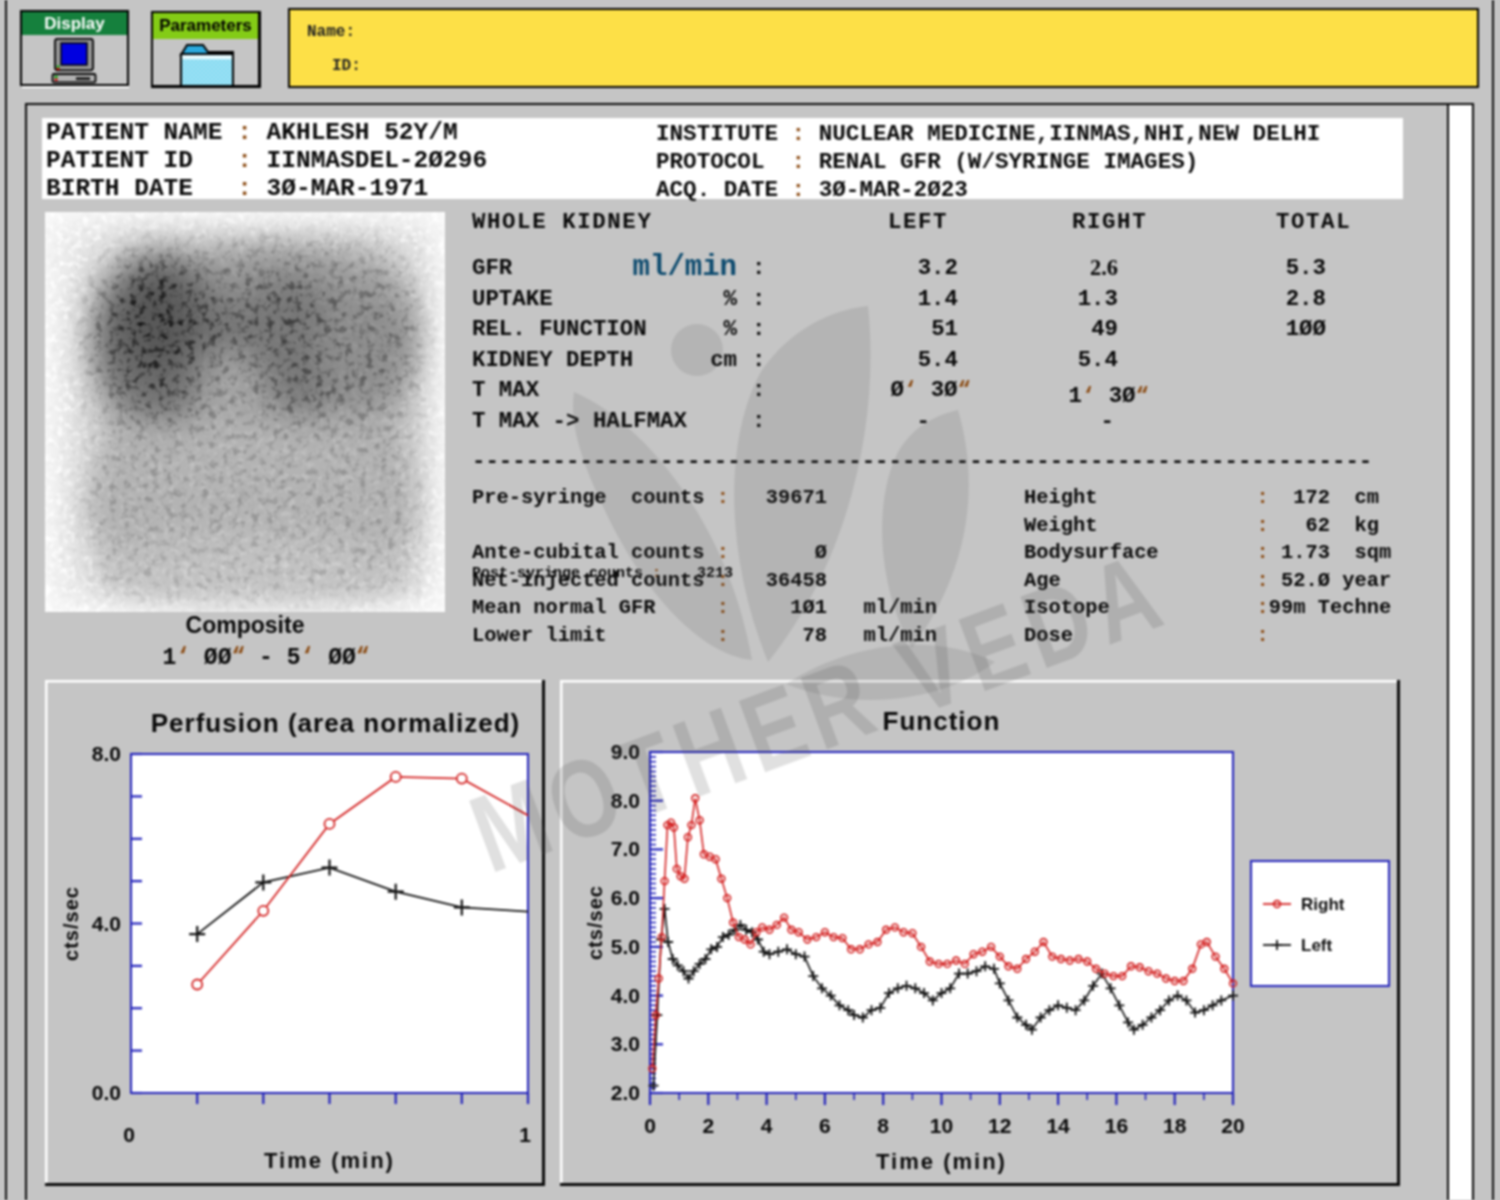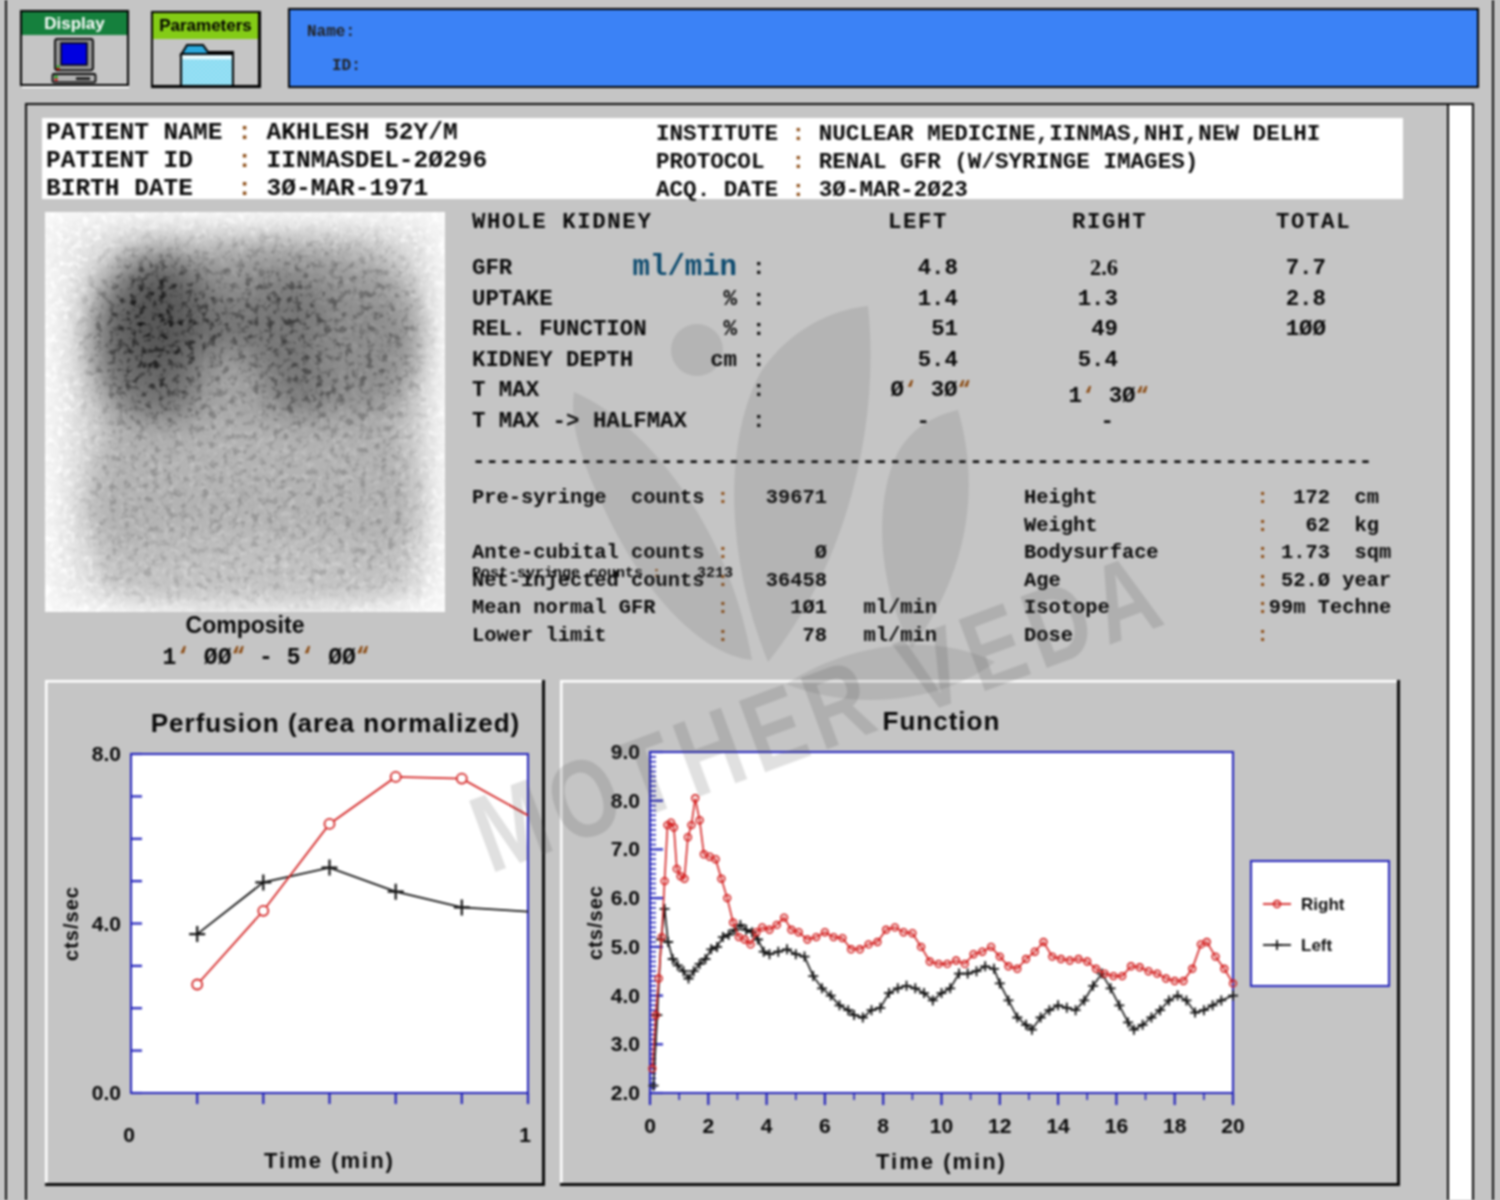--- a/index.html
+++ b/index.html
@@ -29,21 +29,21 @@
           <rect width="4" height="4" fill="#6fd2ee"></rect>
           <rect x="0" y="0" width="2" height="2" fill="#b5eaf8"></rect>
           <rect x="2" y="2" width="2" height="2" fill="#b5eaf8"></rect>
         </pattern>
       </defs>
       <path d="M2,13 L8,3 L24,3 L29,10 L54,10 L54,13 Z" fill="#2ba9dd" stroke="#000" stroke-width="2"></path>
       <rect x="2" y="12" width="52" height="32" fill="url(#dth)" stroke="#000" stroke-width="2"></rect>
       <rect x="3.2" y="13.2" width="49.6" height="4" fill="#eafbfe"></rect>
     </svg>
 </div>
-<div class="abs" style="left:288px;top:8px;width:1191px;height:80px;border:2px solid #000;background:#3b82f6">
+<div class="abs" style="left:288px;top:8px;width:1191px;height:80px;border:2px solid #000;background:#fde047">
 <div class="abs" style="left:17px;top:13px;font-family:'Liberation Mono', monospace;font-weight:bold;font-size:16px;color:#222">Name:</div>
 <div class="abs" style="left:42px;top:47px;font-family:'Liberation Mono', monospace;font-weight:bold;font-size:16px;color:#222">ID:</div>
 </div>
 <div class="abs" style="left:25px;top:103px;width:1449px;height:1097px;border:2px solid #0a0a0a;border-bottom:none;background:#c5c5c5"></div>
 <div class="abs" style="left:1447px;top:105px;width:25px;height:1095px;background:#fff;border-left:2px solid #0a0a0a"></div>
 <div class="abs" style="left:42px;top:118px;width:1361px;height:81px;background:#fff"></div>
 <pre style="position:absolute;left:46px;top:119px;margin:0;font-family:'Liberation Mono', monospace;font-weight:bold;font-size:24.5px;line-height:28px;color:#0a0a0a;">PATIENT NAME <span style="color:#8a4a12">:</span> AKHLESH 52Y/M
 PATIENT ID   <span style="color:#8a4a12">:</span> IINMASDEL-2Ø296
 BIRTH DATE   <span style="color:#8a4a12">:</span> 3Ø-MAR-1971</pre>
 <pre style="position:absolute;left:656px;top:120px;margin:0;font-family:'Liberation Mono', monospace;font-weight:bold;font-size:22.6px;line-height:28px;color:#0a0a0a;">INSTITUTE <span style="color:#8a4a12">:</span> NUCLEAR MEDICINE,IINMAS,NHI,NEW DELHI
@@ -89,23 +89,23 @@
   </svg>
 <div class="abs" style="left:45px;top:612px;width:400px;text-align:center;font-family:'Liberation Sans', sans-serif;font-weight:bold;font-size:23px;color:#0a0a0a">Composite</div>
 <div class="abs" style="left:66px;top:645px;width:400px;text-align:center;font-family:'Liberation Mono', monospace;font-weight:bold;font-size:23px;color:#0a0a0a">1<span style="color:#8a4a12">‘</span> ØØ<span style="color:#8a4a12">“</span> - 5<span style="color:#8a4a12">‘</span> ØØ<span style="color:#8a4a12">“</span></div>
 <div style="position:absolute;left:472px;top:209px;font-family:'Liberation Mono', monospace;font-weight:bold;font-size:22.4px;line-height:26.4px;color:#0a0a0a;white-space:pre;letter-spacing:1.6px;">WHOLE KIDNEY</div>
 <div style="position:absolute;left:888px;top:209px;font-family:'Liberation Mono', monospace;font-weight:bold;font-size:22.4px;line-height:26.4px;color:#0a0a0a;white-space:pre;letter-spacing:1.6px;">LEFT</div>
 <div style="position:absolute;left:1072px;top:209px;font-family:'Liberation Mono', monospace;font-weight:bold;font-size:22.4px;line-height:26.4px;color:#0a0a0a;white-space:pre;letter-spacing:1.6px;">RIGHT</div>
 <div style="position:absolute;left:1276px;top:209px;font-family:'Liberation Mono', monospace;font-weight:bold;font-size:22.4px;line-height:26.4px;color:#0a0a0a;white-space:pre;letter-spacing:1.6px;">TOTAL</div>
 <div style="position:absolute;left:472px;top:255px;font-family:'Liberation Mono', monospace;font-weight:bold;font-size:22.4px;line-height:26.4px;color:#0a0a0a;white-space:pre;">GFR</div>
 <div style="position:absolute;right:763px;top:255px;font-family:'Liberation Mono', monospace;font-weight:bold;font-size:29px;line-height:26.4px;color:#0c4a6e;white-space:pre;">ml/min</div>
 <div style="position:absolute;left:752px;top:255px;font-family:'Liberation Mono', monospace;font-weight:bold;font-size:22.4px;line-height:26.4px;color:#0a0a0a;white-space:pre;">:</div>
-<div style="position:absolute;right:542px;top:255px;font-family:'Liberation Mono', monospace;font-weight:bold;font-size:22.4px;line-height:26.4px;color:#0a0a0a;white-space:pre;">4.8</div>
+<div style="position:absolute;right:542px;top:255px;font-family:'Liberation Mono', monospace;font-weight:bold;font-size:22.4px;line-height:26.4px;color:#0a0a0a;white-space:pre;">3.2</div>
 <div style="position:absolute;right:382px;top:255px;font-family:Liberation Serif, serif;font-weight:bold;font-size:22.4px;line-height:26.4px;color:#0a0a0a;white-space:pre;">2.6</div>
-<div style="position:absolute;right:174px;top:255px;font-family:'Liberation Mono', monospace;font-weight:bold;font-size:22.4px;line-height:26.4px;color:#0a0a0a;white-space:pre;">7.7</div>
+<div style="position:absolute;right:174px;top:255px;font-family:'Liberation Mono', monospace;font-weight:bold;font-size:22.4px;line-height:26.4px;color:#0a0a0a;white-space:pre;">5.3</div>
 <div style="position:absolute;left:472px;top:286px;font-family:'Liberation Mono', monospace;font-weight:bold;font-size:22.4px;line-height:26.4px;color:#0a0a0a;white-space:pre;">UPTAKE</div>
 <div style="position:absolute;right:763px;top:286px;font-family:'Liberation Mono', monospace;font-weight:bold;font-size:22.4px;line-height:26.4px;color:#0a0a0a;white-space:pre;">%</div>
 <div style="position:absolute;left:752px;top:286px;font-family:'Liberation Mono', monospace;font-weight:bold;font-size:22.4px;line-height:26.4px;color:#0a0a0a;white-space:pre;">:</div>
 <div style="position:absolute;right:542px;top:286px;font-family:'Liberation Mono', monospace;font-weight:bold;font-size:22.4px;line-height:26.4px;color:#0a0a0a;white-space:pre;">1.4</div>
 <div style="position:absolute;right:382px;top:286px;font-family:'Liberation Mono', monospace;font-weight:bold;font-size:22.4px;line-height:26.4px;color:#0a0a0a;white-space:pre;">1.3</div>
 <div style="position:absolute;right:174px;top:286px;font-family:'Liberation Mono', monospace;font-weight:bold;font-size:22.4px;line-height:26.4px;color:#0a0a0a;white-space:pre;">2.8</div>
 <div style="position:absolute;left:472px;top:316px;font-family:'Liberation Mono', monospace;font-weight:bold;font-size:22.4px;line-height:26.4px;color:#0a0a0a;white-space:pre;">REL. FUNCTION</div>
 <div style="position:absolute;right:763px;top:316px;font-family:'Liberation Mono', monospace;font-weight:bold;font-size:22.4px;line-height:26.4px;color:#0a0a0a;white-space:pre;">%</div>
 <div style="position:absolute;left:752px;top:316px;font-family:'Liberation Mono', monospace;font-weight:bold;font-size:22.4px;line-height:26.4px;color:#0a0a0a;white-space:pre;">:</div>
 <div style="position:absolute;right:542px;top:316px;font-family:'Liberation Mono', monospace;font-weight:bold;font-size:22.4px;line-height:26.4px;color:#0a0a0a;white-space:pre;">51</div>

